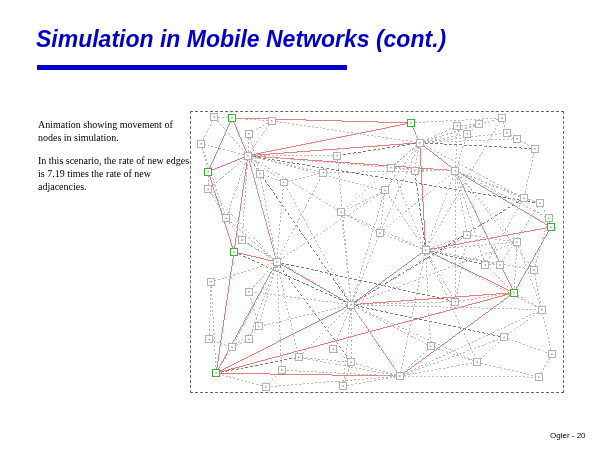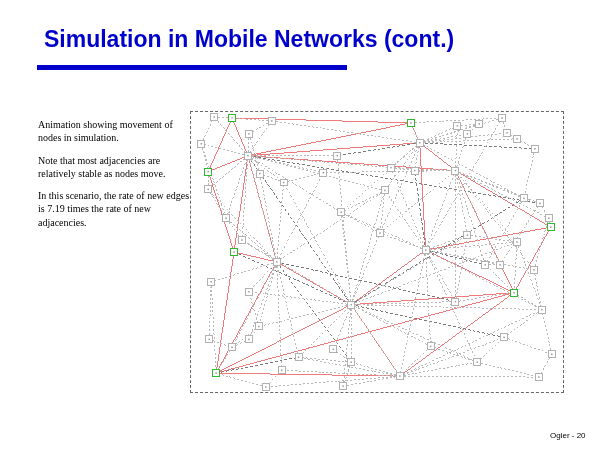--- a/index.html
+++ b/index.html
@@ -3,22 +3,22 @@
 <meta charset="utf-8">
 <style>
   html, body { margin:0; padding:0; background:#fff; }
   body {
     width:600px; height:450px; position:relative; overflow:hidden;
     font-family:"Liberation Sans", sans-serif;
   }
   .slide { position:absolute; inset:0; background:#ffffff; }
 
   .slide-title {
-    position:absolute; left:44px; top:26px; margin:0;
-    font-size:23px; font-weight:bold; 
+    position:absolute; left:36px; top:26px; margin:0;
+    font-size:23px; font-weight:bold; font-style:italic;
     color:var(--accent, #0000CC); white-space:nowrap;
     font-family:"Liberation Sans", sans-serif;
   }
   .title-rule {
     position:absolute; left:37px; top:65px; width:310px; height:5px;
     background:var(--accent, #0000CC);
   }
 
   .notes {
     position:absolute; left:38px; top:118px; width:154px;
@@ -43,21 +43,20 @@
 </head>
 <body>
 
 <div class="slide">
 
   <h1 class="slide-title">Simulation in Mobile Networks (cont.)</h1>
   <div class="title-rule"></div>
 
   <div class="notes">
     <p>Animation showing movement of nodes in simulation.</p>
-    <p>Note that most adjacencies are relatively stable as nodes move.</p>
     <p>In this scenario, the rate of new edges is 7.19 times the rate of new adjacencies.</p>
   </div>
 
   <div class="diagram" style="border-color: rgb(102, 102, 102);">
     <svg id="net-svg" xmlns="http://www.w3.org/2000/svg" viewBox="0 0 374 282">
         <line x1="41" y1="6" x2="57" y2="44" stroke="#f07878" stroke-width="1" shape-rendering="crispEdges"></line>
         <line x1="41" y1="6" x2="17" y2="60" stroke="#f07878" stroke-width="1" shape-rendering="crispEdges"></line>
         <line x1="57" y1="44" x2="17" y2="60" stroke="#f07878" stroke-width="1" shape-rendering="crispEdges"></line>
         <line x1="41" y1="6" x2="221" y2="11" stroke="#f07878" stroke-width="1" shape-rendering="crispEdges"></line>
         <line x1="57" y1="44" x2="221" y2="11" stroke="#f07878" stroke-width="1" shape-rendering="crispEdges"></line>

